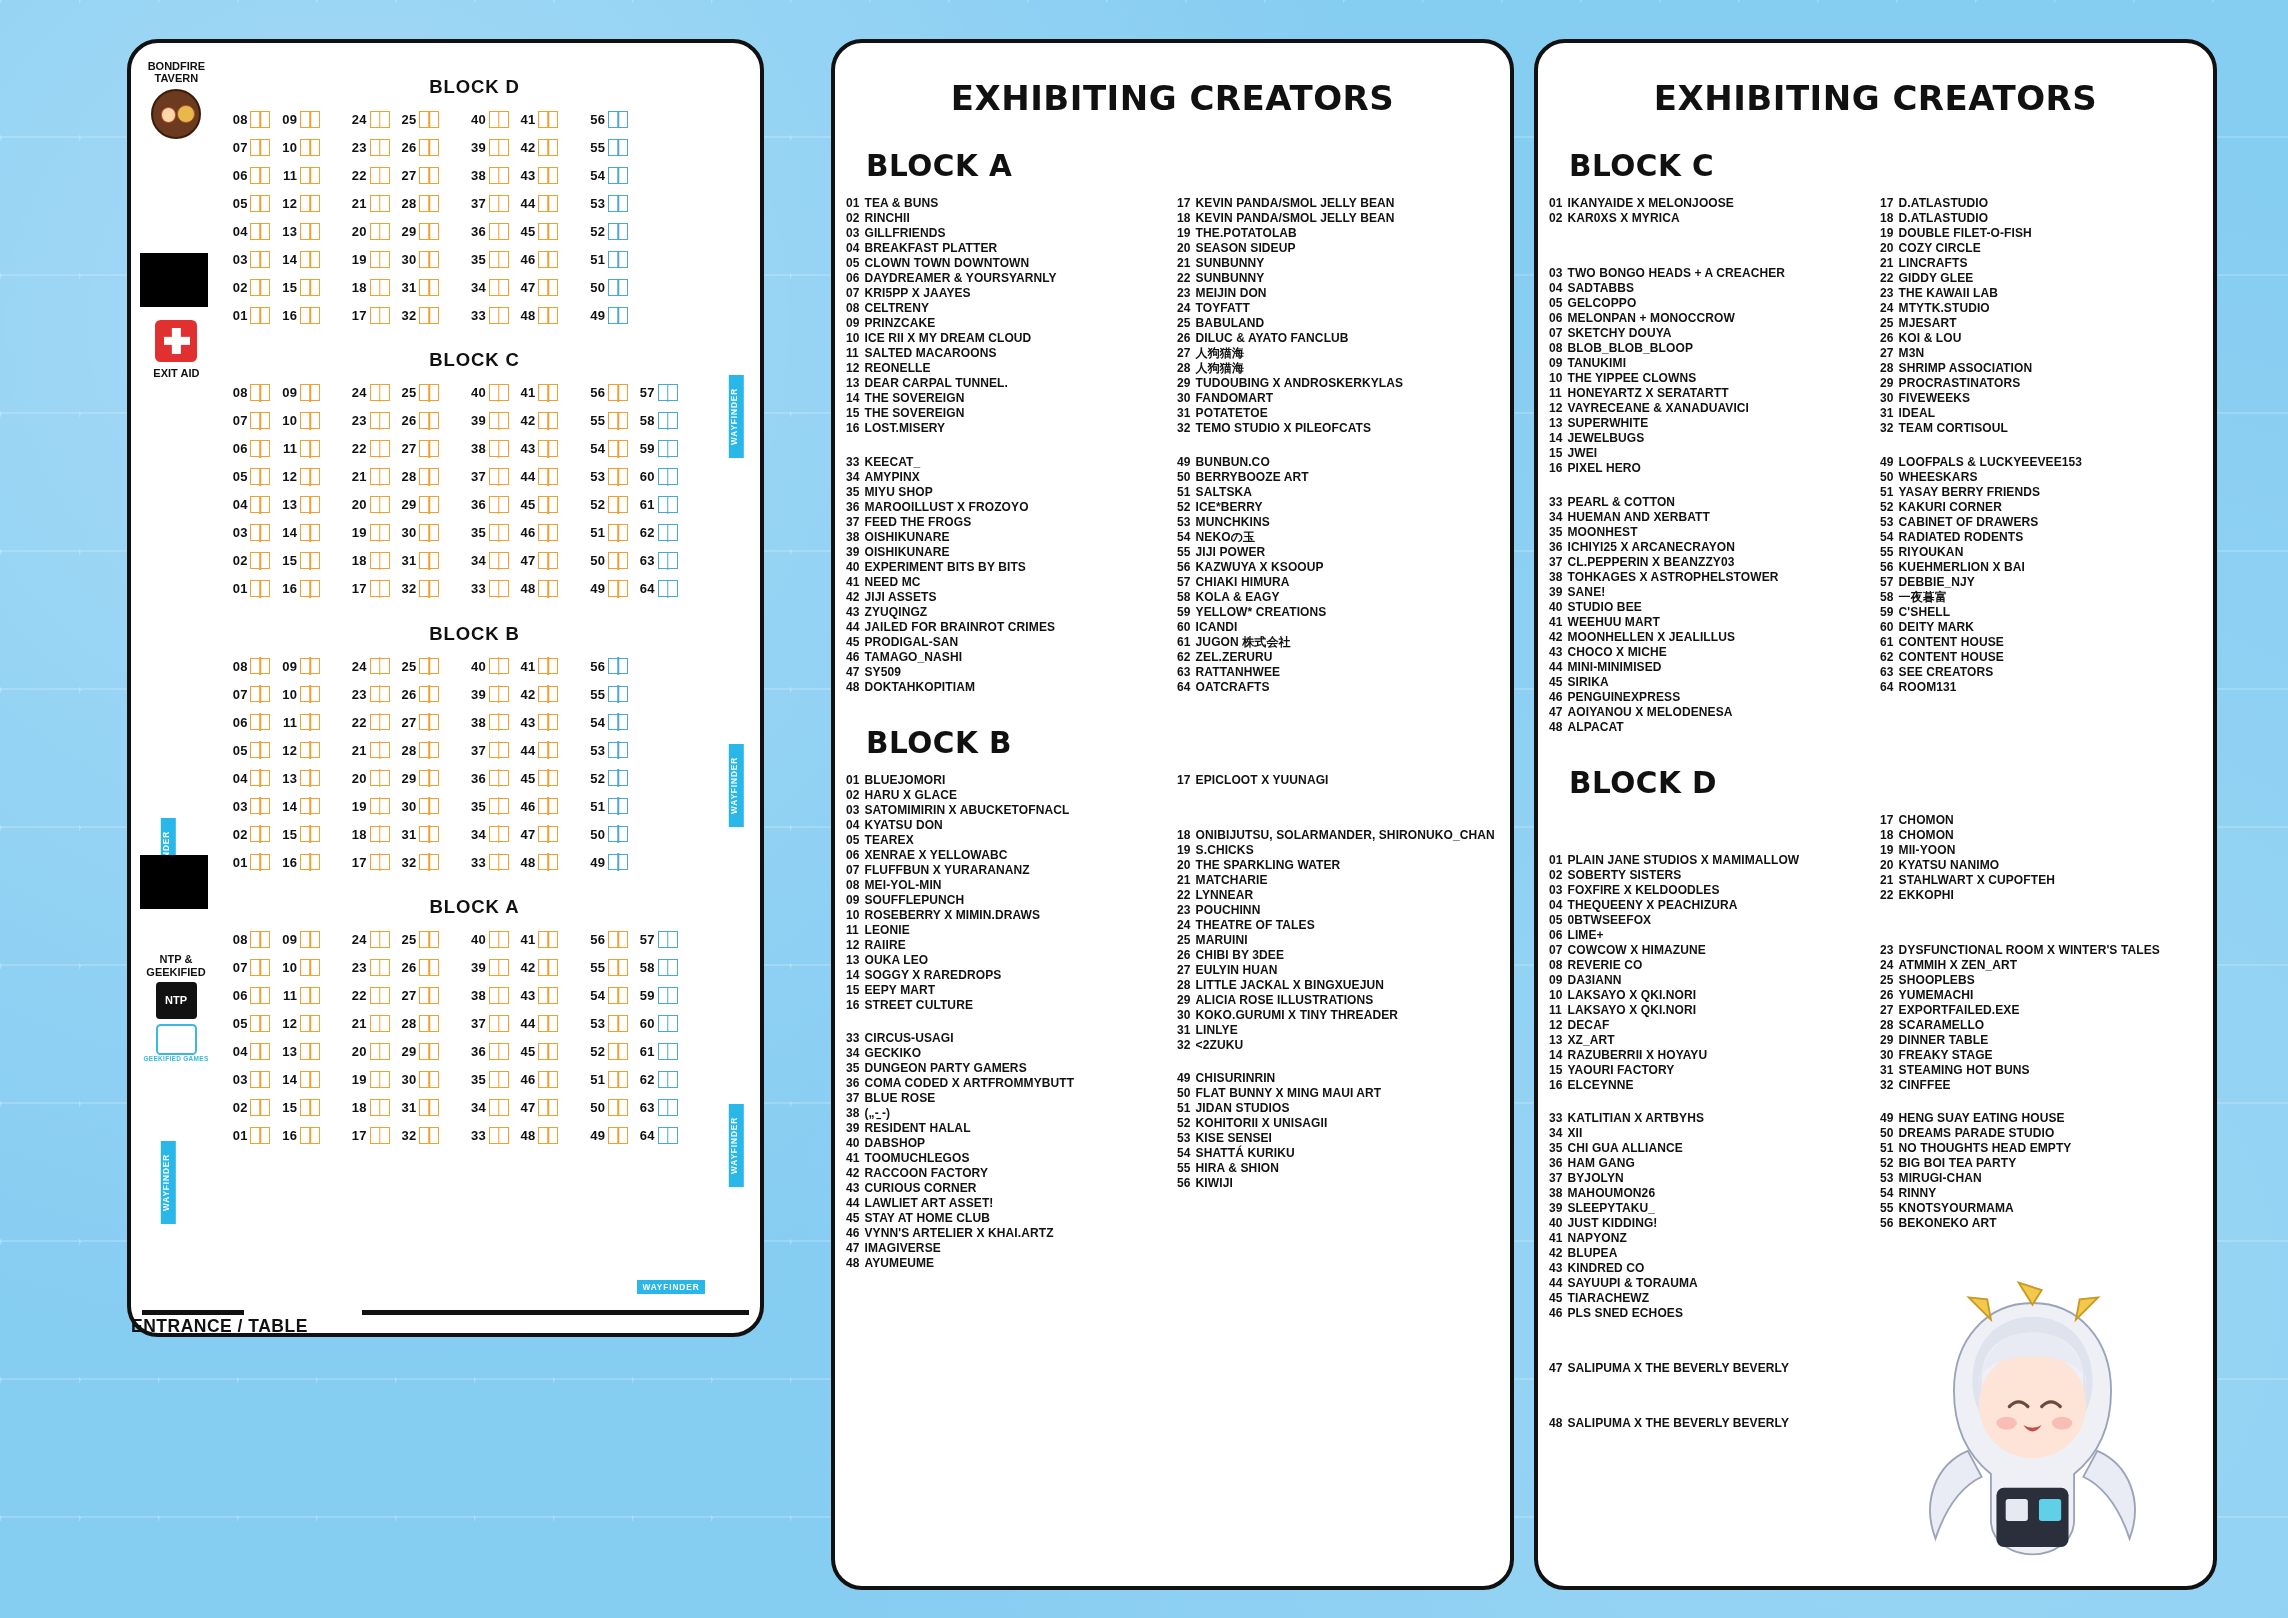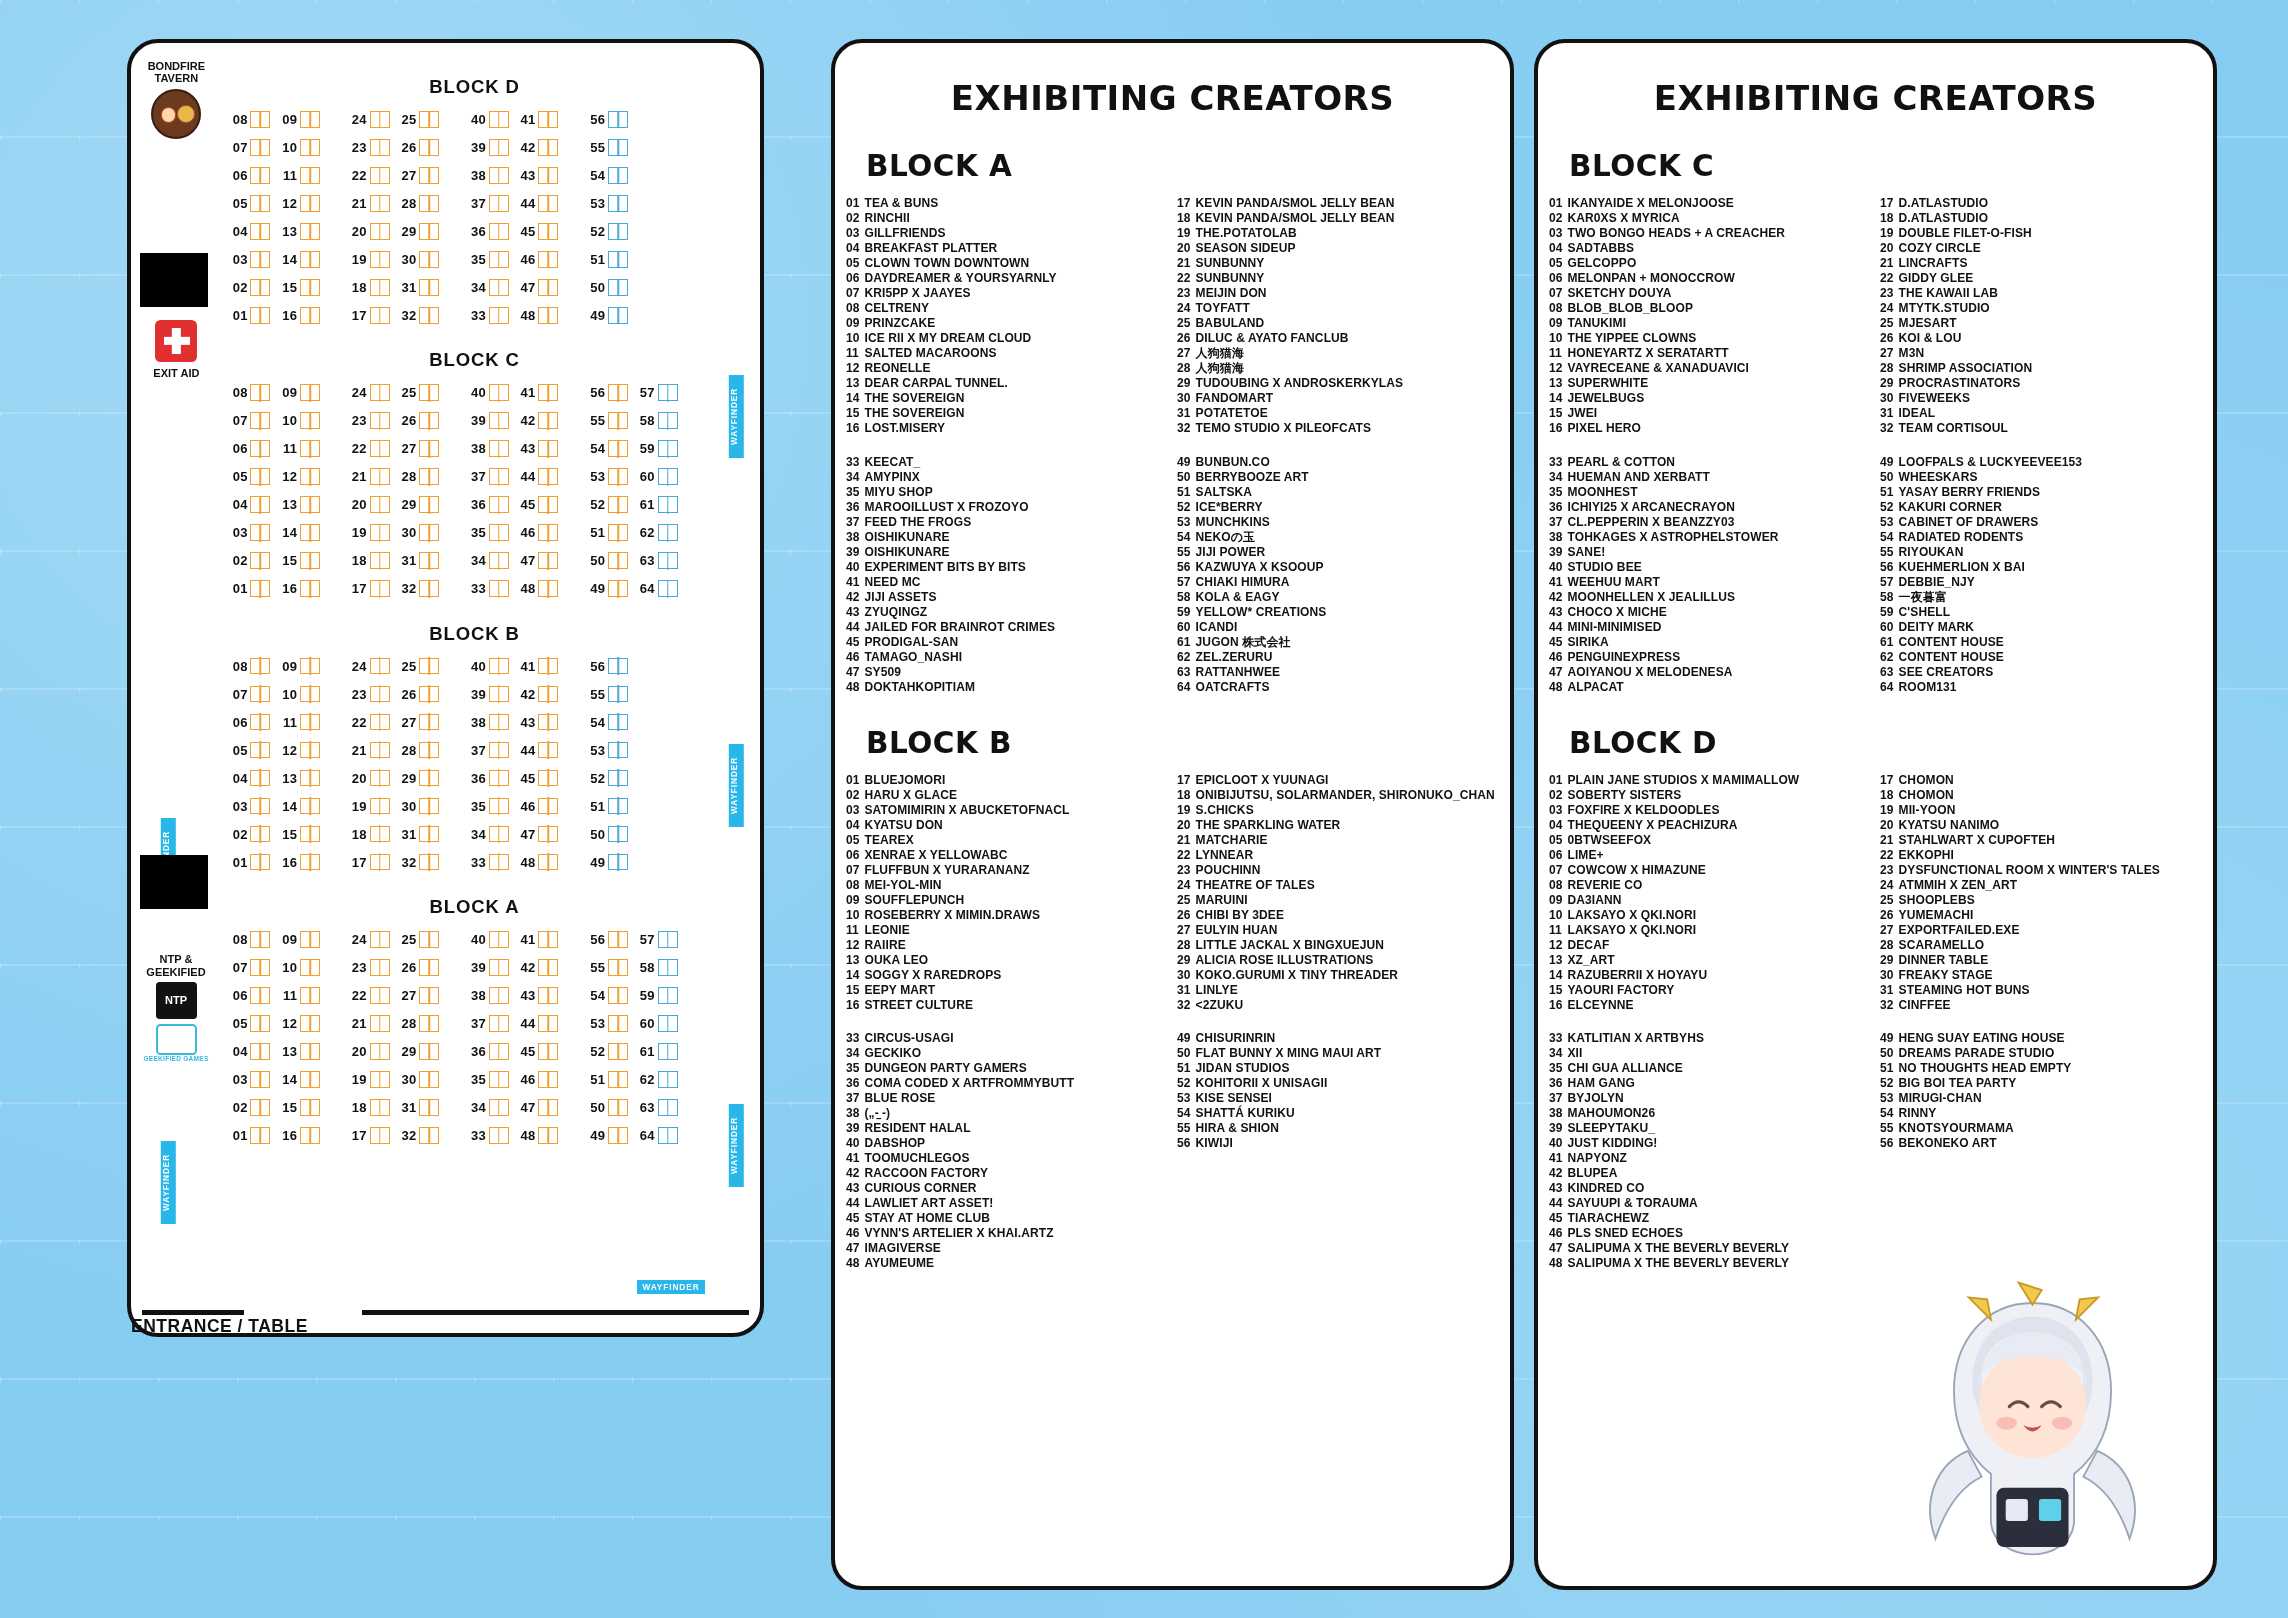--- a/index.html
+++ b/index.html
@@ -99,21 +99,21 @@
     font-size:29.5px; font-weight:bold; color:#111; margin:31px 0 13px 31px;
     font-family:"DejaVu Sans", sans-serif; letter-spacing:0.5px;
   }
   .cols { display:flex; padding:0 11px; gap:9.2px; }
   .col { width:50%; }
   .entry {
     font-size:12px; line-height:15px; color:#111; font-weight:bold;
     white-space:nowrap; letter-spacing:0.1px;
   }
   .entry .n { display:inline-block; width:18.5px; }
-  .entry.wrap { white-space:normal; }
+  .entry.wrap { white-space:normal;margin-top:40px; }
   .spacer { height:18.5px; }
 
   
   #mascot { position:absolute; right:28px; bottom:14.8px; width:305px; height:305px; }
 </style>
 </head>
 <body>
 
 <div id="bg"></div>
 

